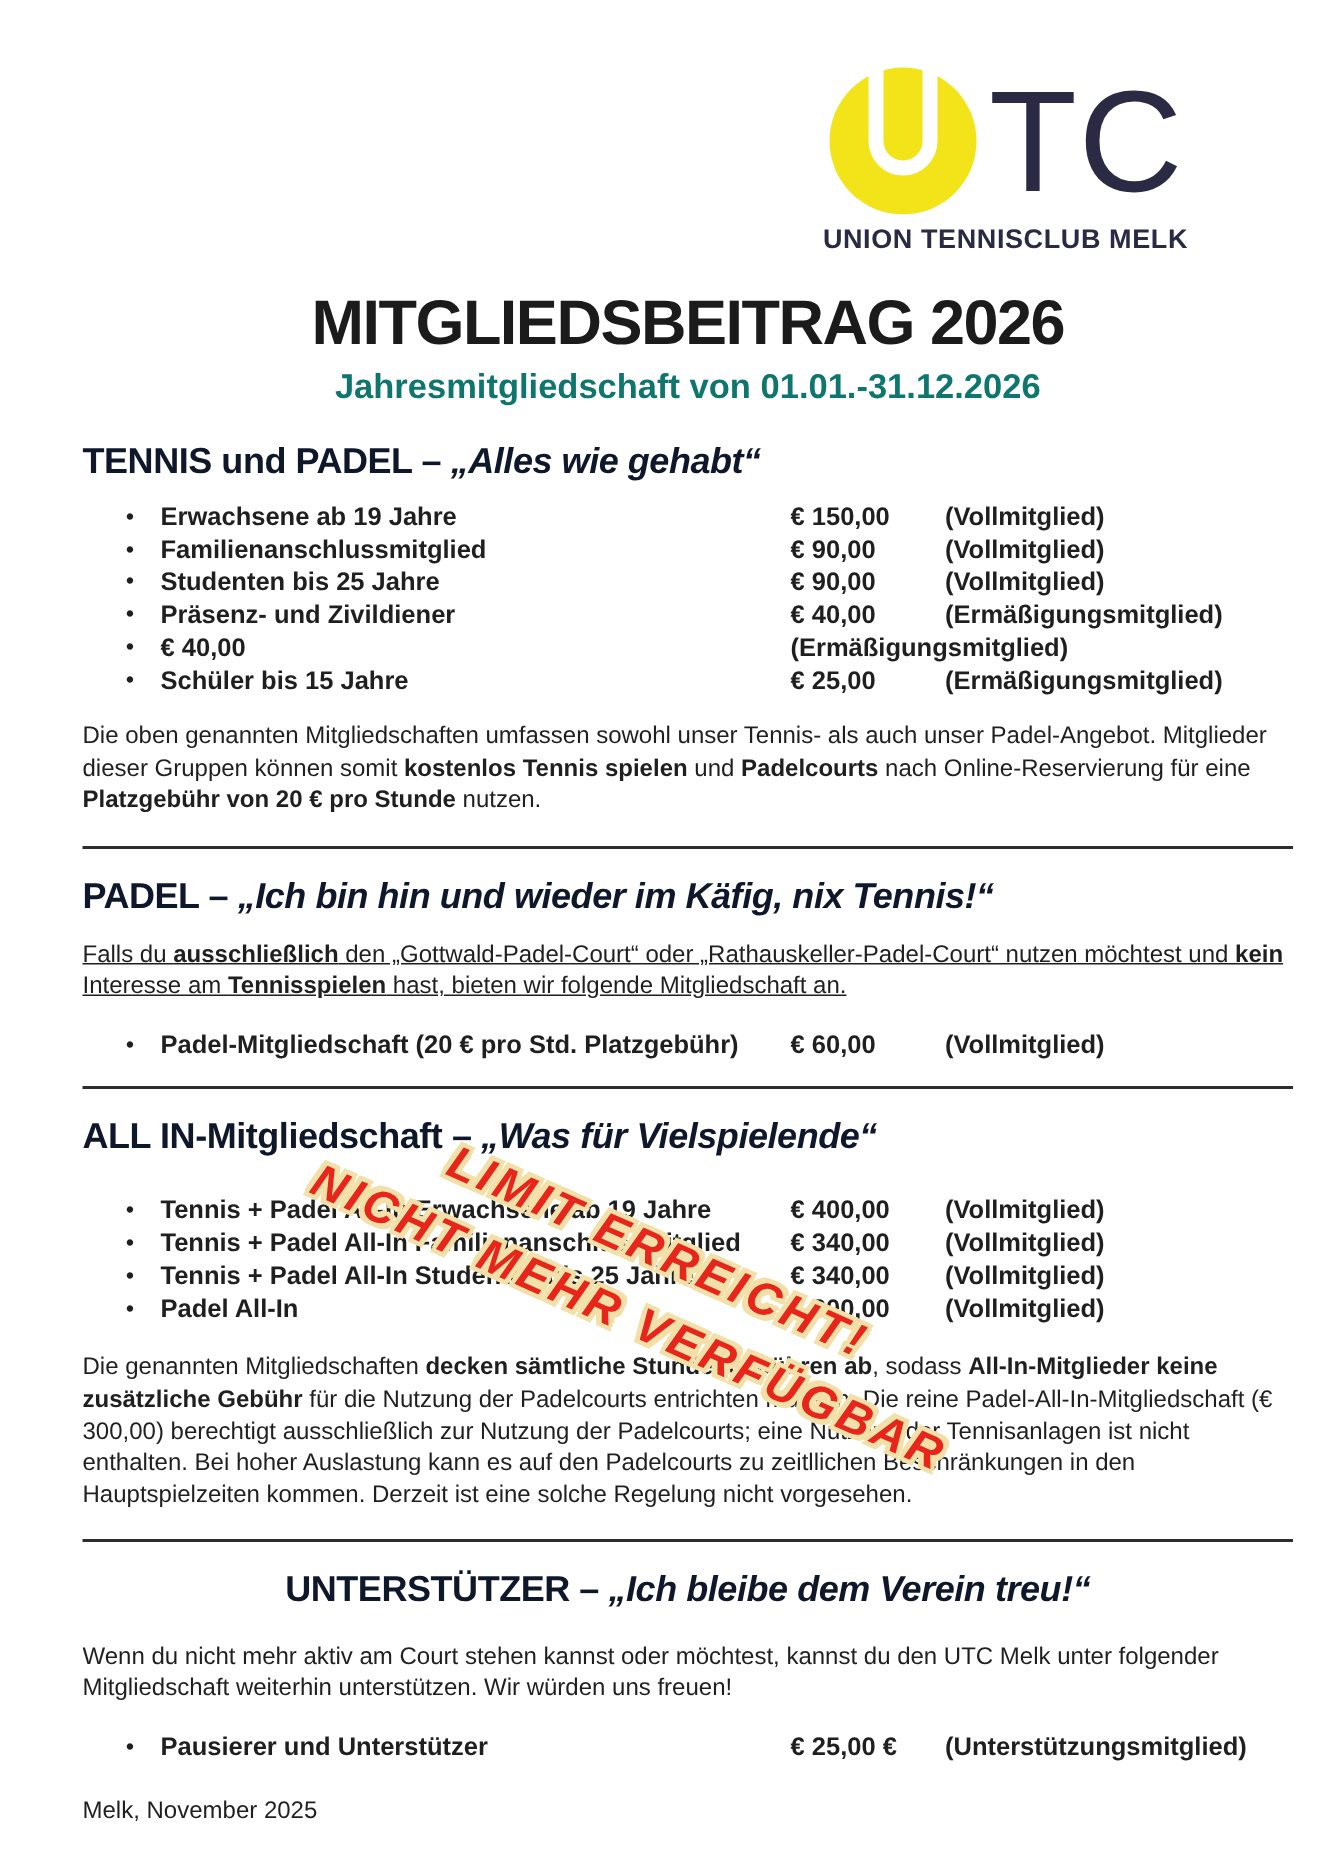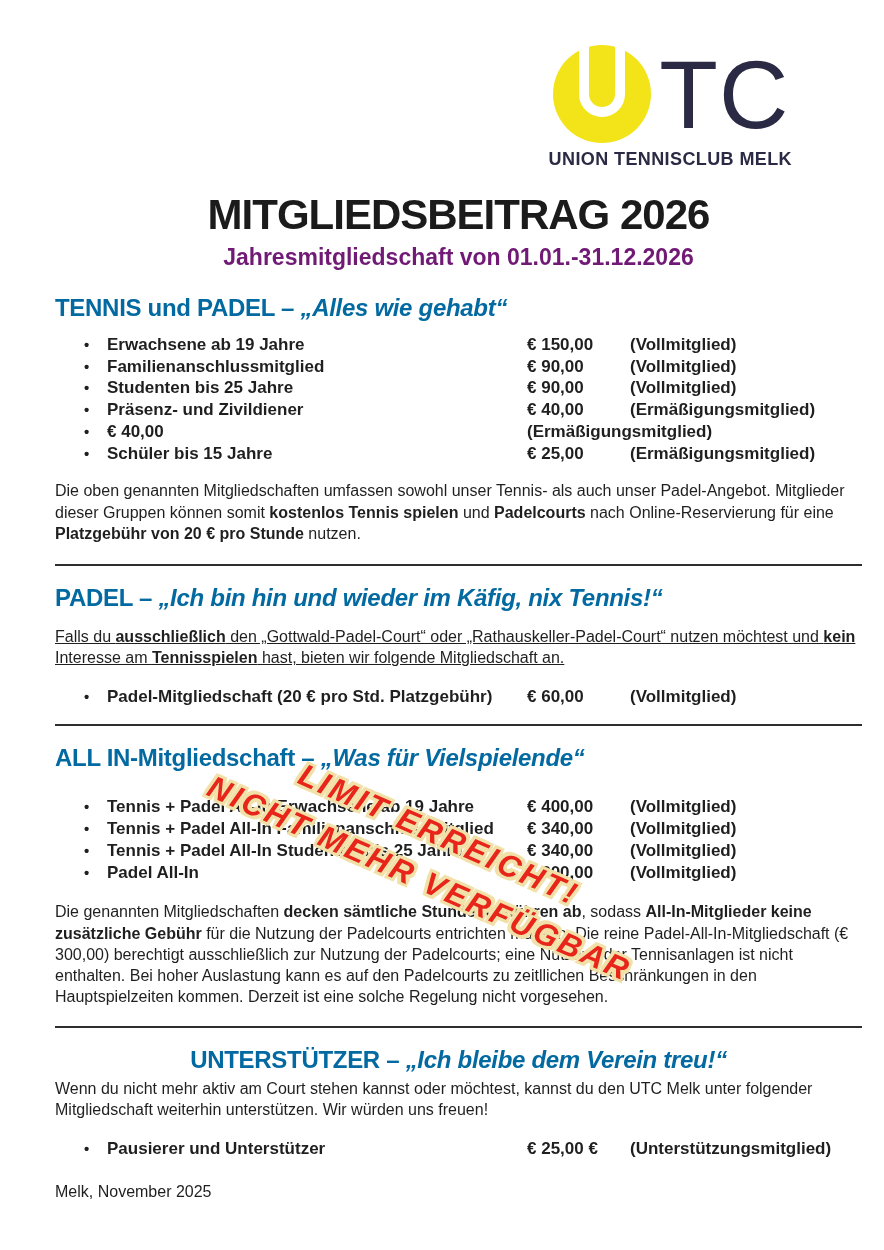--- a/index.html
+++ b/index.html
@@ -25,24 +25,24 @@
     color:var(--navy,#2a2a45);letter-spacing:.4px;white-space:nowrap;
   }
   
   .content{padding:192px 22px 0 55px;}
   .title{
     margin:0;text-align:center;font-size:42px;line-height:46px;
     font-weight:bold;letter-spacing:-1px;color:#1b1b1b;
   }
   .subtitle{
     margin:4px 0 0;text-align:center;font-size:23px;line-height:30px;
-    font-weight:bold;color:#701a75;
+    font-weight:bold;color:#0f766e;
   }
   .sec-heading{
-    margin:22px 0 0;font-size:24px;line-height:28px;font-weight:bold;color:#0369a1;
+    margin:22px 0 0;font-size:24px;line-height:28px;font-weight:bold;color:#0f172a;
     letter-spacing:-.3px;
   }
   .sec-heading i{font-style:italic;}
   .fee-list{margin-top:12px;}
   .fee-row{
     display:grid;grid-template-columns:23px 420px 103px 1fr;
     padding-left:29px;font-size:17px;font-weight:bold;line-height:21.7px;
     white-space:nowrap;
   }
   .fee-row .dot{font-size:15px;}
@@ -193,21 +193,21 @@
 
     <p class="para" style="margin-top:18px;"><span>Die genannten Mitgliedschaften </span><b>decken sämtliche Stundengebühren ab</b><span>, sodass </span><b>All-In-Mitglieder keine zusätzliche Gebühr</b><span> für die Nutzung der Padelcourts entrichten müssen. Die reine Padel-All-In-Mitgliedschaft (€ 300,00) berechtigt ausschließlich zur Nutzung der Padelcourts; eine Nutzung der Tennisanlagen ist nicht enthalten. Bei hoher Auslastung kann es auf den Padelcourts zu zeitllichen Beschränkungen in den Hauptspielzeiten kommen. Derzeit ist eine solche Regelung nicht vorgesehen.</span></p>
 
     <div class="rule" style="margin-top:18px;"></div>
 
     <h2 class="sec-heading" style="margin-top:0;text-align:center;">
       <span>UNTERSTÜTZER –</span>
       <i>„Ich bleibe dem Verein treu!“</i>
     </h2>
 
-    <p class="para" style="margin-top:4px;"><span>Wenn du nicht mehr aktiv am Court stehen kannst oder möchtest, kannst du den UTC Melk unter folgender Mitgliedschaft weiterhin unterstützen. Wir würden uns freuen!</span></p>
+    <p class="para" style="margin-top:20px;"><span>Wenn du nicht mehr aktiv am Court stehen kannst oder möchtest, kannst du den UTC Melk unter folgender Mitgliedschaft weiterhin unterstützen. Wir würden uns freuen!</span></p>
 
     <div class="fee-list" style="margin-top:18px;">
       <div class="fee-row">
         <span class="dot">•</span>
         <span>Pausierer und Unterstützer</span>
         <span>€ 25,00 €</span>
         <span>(Unterstützungsmitglied)</span>
       </div>
     </div>
 

